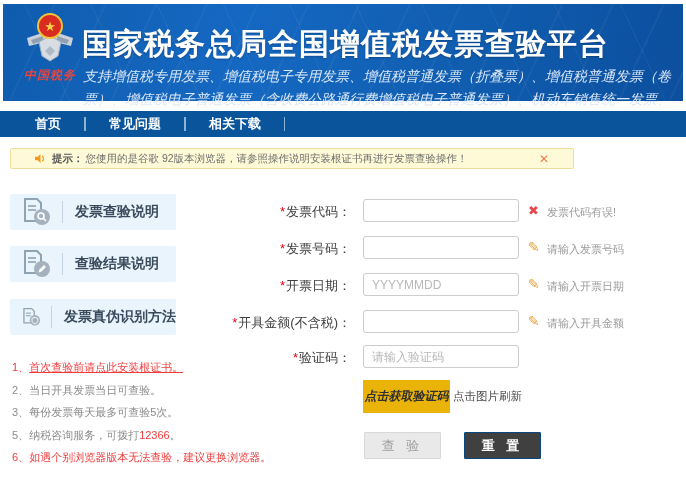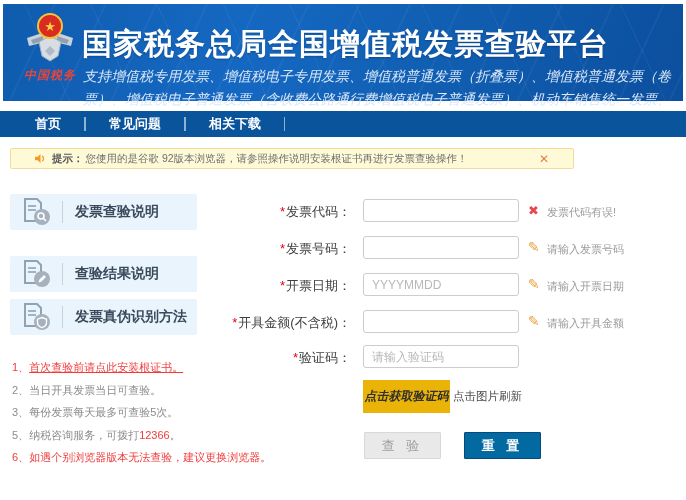--- a/index.html
+++ b/index.html
@@ -45,21 +45,21 @@
   .alert {
     position:absolute; left:10px; top:148px; width:564px; height:21px;
     background:#fefad7; border:1px solid #f2dc9a; border-radius:2px;
     display:flex; align-items:center; padding:0 24px; font-size:10.5px; color:#6f6f6f;
   }
   .alert b { color:#555; margin:0 2px 0 6px; }
   .alert-close { margin-left:auto; color:#ec7b4a; font-size:12px; cursor:pointer; line-height:1; }
   .speaker-icon { display:inline-flex; }
   
   .side-panel {
-    position:absolute; left:10px; width:187px; height:36px;
+    position:absolute; left:10px; width:166px; height:36px;
     background:#e9f4fc; border-radius:2px; display:flex; align-items:center;
     padding-left:12px; cursor:pointer;
   }
   .side-sep { width:1px; height:22px; background:#c3d4e0; margin:0 12px 0 10px; }
   .side-label { color:#3a4a5c; font-size:14px; font-weight:bold; white-space:nowrap; }
   
   .notes { position:absolute; left:12px; top:356px; font-size:11px; }
   .note { height:22.5px; line-height:22.5px; white-space:nowrap; }
   .note.gray { color:#8c8c8c; }
   .note.red { color:#f03b3b; }
@@ -92,21 +92,21 @@
   .captcha-refresh {
     position:absolute; left:453px; top:389px; font-size:11.5px; color:#4a4a4a;
     cursor:pointer; white-space:nowrap;
   }
   .btn {
     position:absolute; top:432px; height:27px; width:77px; font-size:13px;
     display:flex; align-items:center; justify-content:center; letter-spacing:4px;
     cursor:pointer; border-radius:1px;
   }
   .btn-check { left:364px; background:#e9e9e9; border:1px solid #d8d8d8; color:#a0a0a0; }
-  .btn-reset { left:464px; background:#0369a1; border:1px solid #09487f; color:#ffffff; font-weight:bold; }
+  .btn-reset { left:464px; background:#404040; border:1px solid #09487f; color:#ffffff; font-weight:bold; }
 </style>
 </head>
 <body>
 
 <div class="header">
   <div class="logo">
     <svg width="54" height="50" viewBox="0 0 54 50">
       <polygon points="4,26 22,20 22,30 6,34" fill="#c9d2da"></polygon>
       <polygon points="50,26 32,20 32,30 48,34" fill="#c9d2da"></polygon>
       <polygon points="8,28 20,24 20,29 10,32" fill="#8fa0b0"></polygon>
@@ -156,21 +156,21 @@
     <path d="M3 2 H15 L19 6 V24 H3 Z" fill="none" stroke="#8fa3b3" stroke-width="2"></path>
     <line x1="6" y1="9" x2="14" y2="9" stroke="#8fa3b3" stroke-width="1.6"></line>
     <line x1="6" y1="13" x2="14" y2="13" stroke="#8fa3b3" stroke-width="1.6"></line>
     <circle cx="20" cy="20" r="8" fill="#a5b2bd"></circle>
     <circle cx="19" cy="19" r="3" fill="none" stroke="#fff" stroke-width="1.6"></circle>
     <line x1="21.5" y1="21.5" x2="24" y2="24" stroke="#fff" stroke-width="1.6"></line>
   </svg>
   <span class="side-sep"></span>
   <span class="side-label">发票查验说明</span>
 </div>
-<div class="side-panel" style="top:256px">
+<div class="side-panel" style="top:246px">
   <svg width="30" height="30" viewBox="0 0 30 30">
     <path d="M3 2 H15 L19 6 V24 H3 Z" fill="none" stroke="#8fa3b3" stroke-width="2"></path>
     <line x1="6" y1="9" x2="14" y2="9" stroke="#8fa3b3" stroke-width="1.6"></line>
     <line x1="6" y1="13" x2="14" y2="13" stroke="#8fa3b3" stroke-width="1.6"></line>
     <circle cx="20" cy="20" r="8" fill="#a5b2bd"></circle>
     <path d="M16.5 23.5 L17.3 20.8 L22 16 L24 18 L19.2 22.8 Z" fill="#fff"></path>
   </svg>
   <span class="side-sep"></span>
   <span class="side-label">查验结果说明</span>
 </div>

